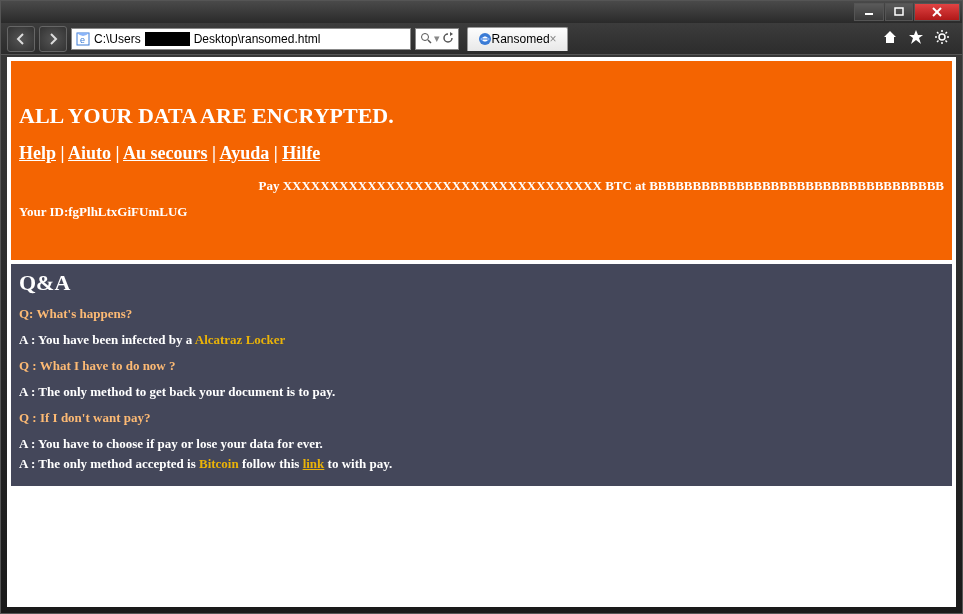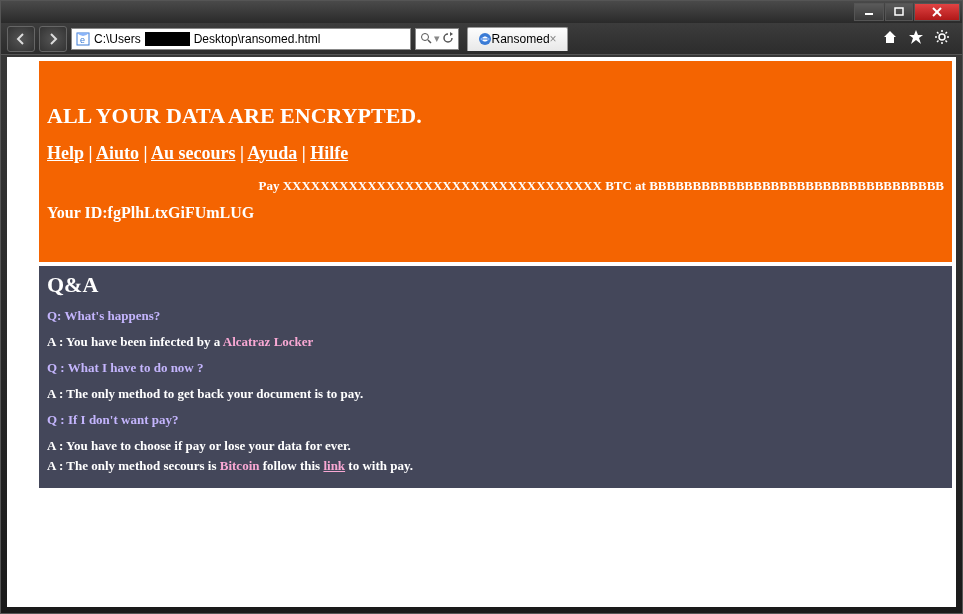--- a/index.html
+++ b/index.html
@@ -114,21 +114,20 @@
     font-size:14px;
     padding-right:6px;
   }
 
   
   .content {
     position:absolute;
     top:56px; left:6px; right:6px; bottom:6px;
     background:#fff;
     overflow:auto;
-    padding-left:28px;
   }
   .page {
     padding:4px;
   }
   .orange-block {
     background:#f46401;
     color:#fff;
     padding:6px 8px 40px 8px;
     font-family: "Times New Roman", serif;
   }
@@ -144,47 +143,47 @@
     margin-bottom:14px;
   }
   .help-links span { text-decoration:underline; }
   .pay-line {
     font-size:13px;
     font-weight:bold;
     margin-bottom:10px;
     text-align:right;
   }
   .id-line {
-    font-size:16px;
+    font-size:13px;
     font-weight:bold;
   }
   .qa-block {
     background:#44475a;
     color:#fff;
     padding:6px 8px 10px 8px;
     font-family: "Times New Roman", serif;
   }
   .qa-block h2 {
     font-size:22px;
     font-weight:bold;
     margin-bottom:10px;
   }
   .q {
-    color:#c4b5fd;
+    color:#fdba74;
     font-size:13px;
     font-weight:bold;
     margin:10px 0 10px 0;
   }
   .a {
     color:#fff;
     font-size:13px;
     font-weight:bold;
     margin-bottom:4px;
   }
-  .hl { color:#f9a8d4; }
+  .hl { color:#eab308; }
   .lnk { text-decoration:underline; }
   .gap { height:4px; background:#fff; }
 </style>
 </head>
 <body>
 
 <div class="window-frame">
   <div class="titlebar">
     <div class="win-btn">
       <svg width="10" height="10">
@@ -320,19 +319,19 @@
           <span>A : The only method to get back your document is to pay.</span>
         </div>
 
 
         <div class="q">Q : If I don't want pay?</div>
         <div class="a">
           <span>A : You have to choose if pay or lose your data for ever.</span>
         </div>
 
         <div class="a">
-          <span>A : The only method secours is </span><span class="hl">Bitcoin</span><span> follow this </span><span class="hl lnk">link</span><span> to with pay.</span>
+          <span>A : The only method accepted is </span><span class="hl">Bitcoin</span><span> follow this </span><span class="hl lnk">link</span><span> to with pay.</span>
         </div>
       </div>
 
     </div>
   </div>
 </div>
 
 </body></html>

